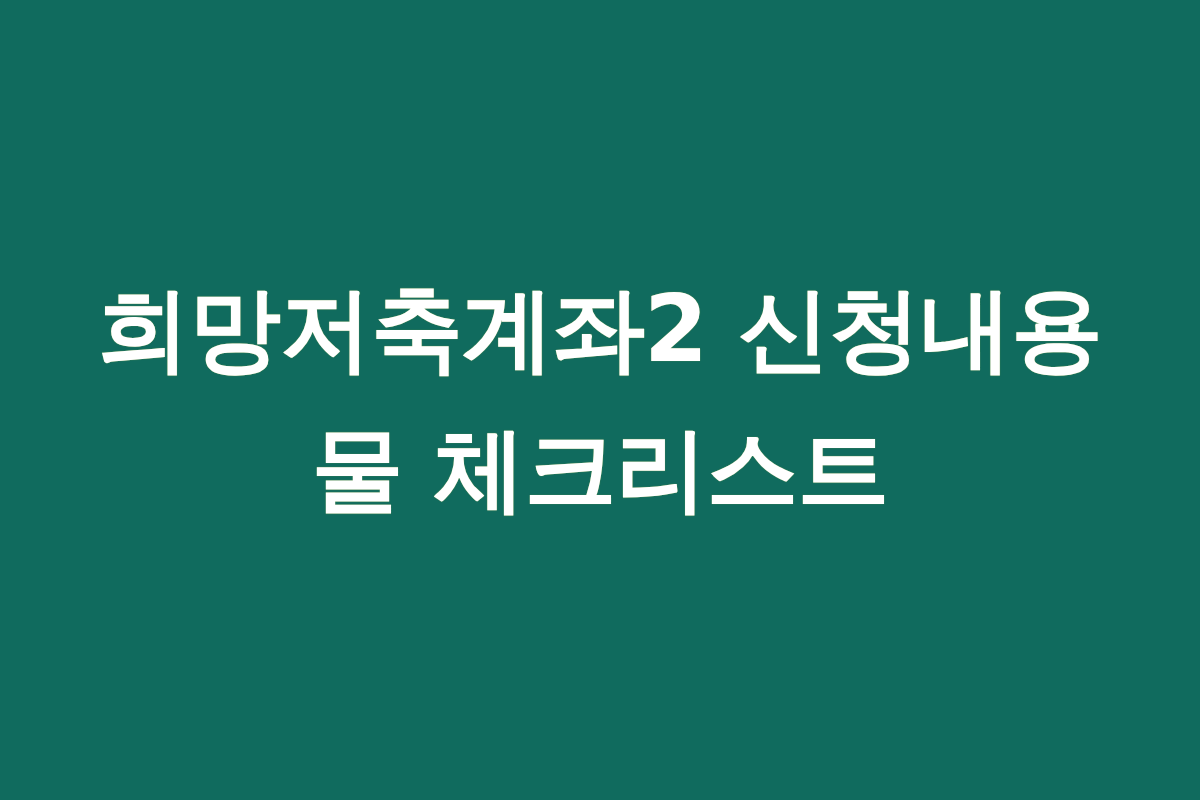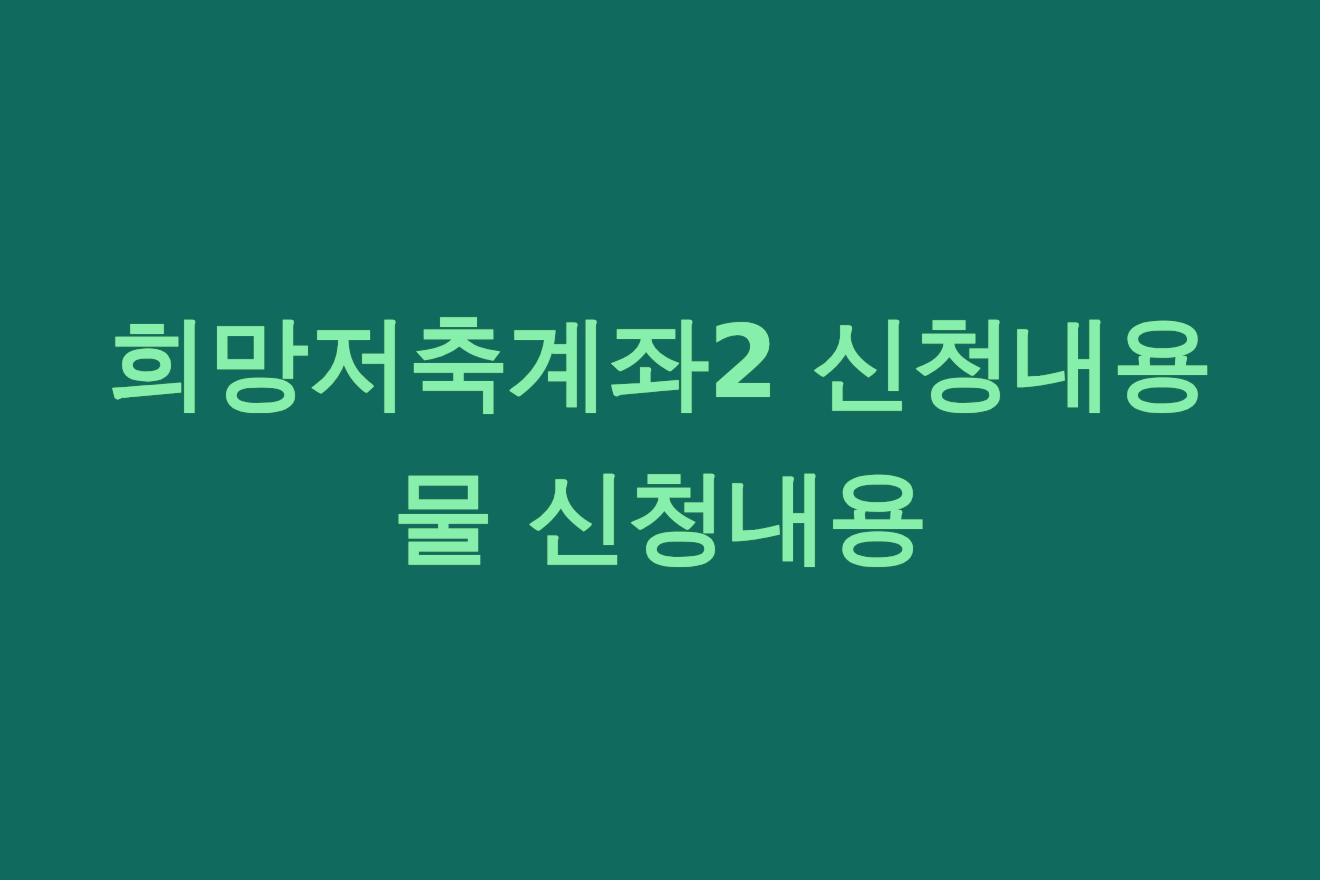--- a/index.html
+++ b/index.html
@@ -45,17 +45,17 @@
 
   #headline .line {
     display: block;
     white-space: nowrap;
   }
 </style>
 </head>
 <body>
 
 <div id="banner" style="background-color: rgb(16, 107, 94);">
-  <h1 id="headline" style="color: #86efac;">
+  <h1 id="headline" style="color: #ffffff;">
     <span class="line">희망저축계좌2 신청내용</span>
-    <span class="line">물 신청내용</span>
+    <span class="line">물 체크리스트</span>
   </h1>
 </div>
 
 </body></html>

